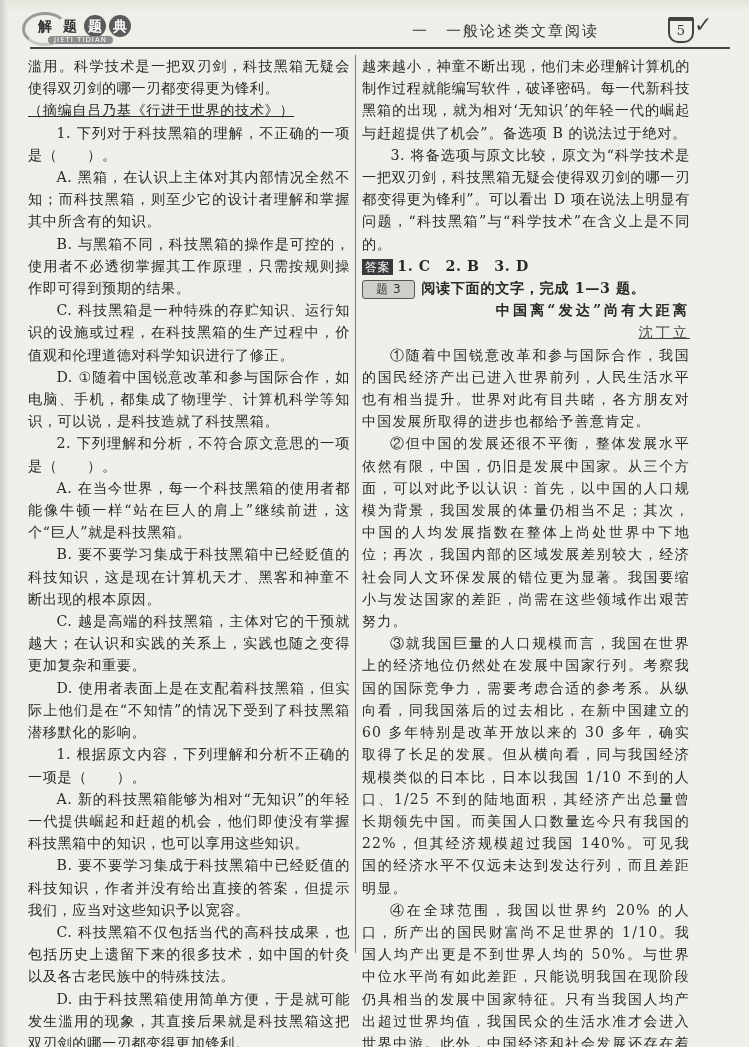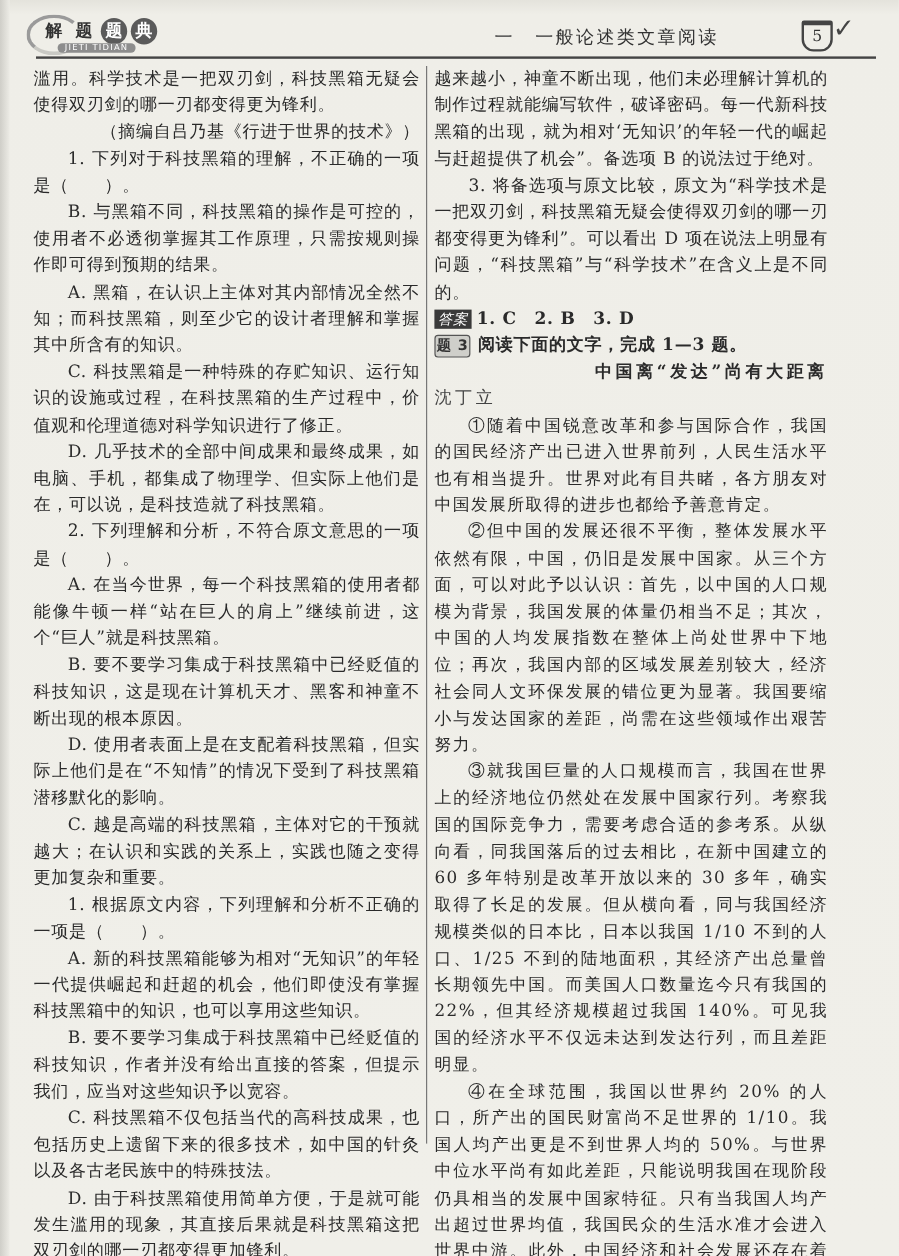--- a/index.html
+++ b/index.html
@@ -22,27 +22,27 @@
   .page-num{position:absolute;left:668px;top:17px;width:26px;height:26px;border:2px solid #444;border-top-width:4px;
       border-radius:2px 2px 10px 10px;box-sizing:border-box;font-size:13px;text-align:center;line-height:20px;color:#333;}
   .check{position:absolute;left:694px;top:12px;font-size:22px;color:#444;font-family:"DejaVu Sans",sans-serif;}
   .header-rule{position:absolute;left:30px;top:47px;width:700px;height:2px;background:#444;}
   .col{position:absolute;top:55px;font-size:14.2px;line-height:22.2px;letter-spacing:0.6px;text-align:justify;}
   .col-left{left:28px;width:322px;}
   .col-right{left:362px;width:328px;}
   .col-divider{position:absolute;left:355px;top:55px;width:1px;height:898px;background:#777;}
   p{margin:0;}
   .ind{text-indent:2em;}
-  .src{text-align:right;}
-  .tag{display:inline-block;background:#3a3a3a;color:#fff;font-size:12px;line-height:16px;padding:0 3px;margin-right:4px;font-family:"DejaVu Sans",sans-serif;font-style:italic;}
+  .src{text-decoration:underline;}
+  .tag{display:inline-block;background:#3a3a3a;color:#fff;font-size:12px;line-height:16px;padding:0 3px;margin-right:4px;font-family:"DejaVu Sans",sans-serif;}
   .tag-box{display:inline-block;border:1px solid #555;background:#cfcfca;color:#333;font-size:12px;line-height:17px;
-      padding:0 1px;border-radius:3px;margin-right:6px;font-weight:bold;font-family:"DejaVu Sans",sans-serif;}
+      padding:0 13px;border-radius:3px;margin-right:6px;font-weight:normal;font-family:"DejaVu Sans",sans-serif;}
   .bold{font-weight:bold;}
   .art-title{text-align:right;font-weight:bold;letter-spacing:3px;}
-  .art-author{text-align:left;letter-spacing:3px;color:#444;}
+  .art-author{text-align:right;letter-spacing:3px;color:#444;text-decoration:underline;}
   .art{font-size:14px;letter-spacing:1.2px;}
 </style>
 </head>
 <body>
 
 <div class="page">
   <div class="binding-edge"></div>
 
   <div class="header">
     <div class="logo">
@@ -60,29 +60,29 @@
     <div class="check">✓</div>
     <div class="header-rule"></div>
   </div>
 
   <div class="col-divider"></div>
 
   <div class="col col-left">
     <p>滥用。科学技术是一把双刃剑，科技黑箱无疑会使得双刃剑的哪一刃都变得更为锋利。</p>
     <p class="src">（摘编自吕乃基《行进于世界的技术》）</p>
     <p class="ind">1. 下列对于科技黑箱的理解，不正确的一项是（　　）。</p>
+    <p class="ind">A. 黑箱，在认识上主体对其内部情况全然不知；而科技黑箱，则至少它的设计者理解和掌握其中所含有的知识。</p>
     <p class="ind">B. 与黑箱不同，科技黑箱的操作是可控的，使用者不必透彻掌握其工作原理，只需按规则操作即可得到预期的结果。</p>
-    <p class="ind">A. 黑箱，在认识上主体对其内部情况全然不知；而科技黑箱，则至少它的设计者理解和掌握其中所含有的知识。</p>
     <p class="ind">C. 科技黑箱是一种特殊的存贮知识、运行知识的设施或过程，在科技黑箱的生产过程中，价值观和伦理道德对科学知识进行了修正。</p>
-    <p class="ind">D. 几乎技术的全部中间成果和最终成果，如电脑、手机，都集成了物理学、但实际上他们是在，可以说，是科技造就了科技黑箱。</p>
+    <p class="ind">D. ①随着中国锐意改革和参与国际合作，如电脑、手机，都集成了物理学、计算机科学等知识，可以说，是科技造就了科技黑箱。</p>
     <p class="ind">2. 下列理解和分析，不符合原文意思的一项是（　　）。</p>
     <p class="ind">A. 在当今世界，每一个科技黑箱的使用者都能像牛顿一样“站在巨人的肩上”继续前进，这个“巨人”就是科技黑箱。</p>
     <p class="ind">B. 要不要学习集成于科技黑箱中已经贬值的科技知识，这是现在计算机天才、黑客和神童不断出现的根本原因。</p>
+    <p class="ind">C. 越是高端的科技黑箱，主体对它的干预就越大；在认识和实践的关系上，实践也随之变得更加复杂和重要。</p>
     <p class="ind">D. 使用者表面上是在支配着科技黑箱，但实际上他们是在“不知情”的情况下受到了科技黑箱潜移默化的影响。</p>
-    <p class="ind">C. 越是高端的科技黑箱，主体对它的干预就越大；在认识和实践的关系上，实践也随之变得更加复杂和重要。</p>
     <p class="ind">1. 根据原文内容，下列理解和分析不正确的一项是（　　）。</p>
     <p class="ind">A. 新的科技黑箱能够为相对“无知识”的年轻一代提供崛起和赶超的机会，他们即使没有掌握科技黑箱中的知识，也可以享用这些知识。</p>
     <p class="ind">B. 要不要学习集成于科技黑箱中已经贬值的科技知识，作者并没有给出直接的答案，但提示我们，应当对这些知识予以宽容。</p>
     <p class="ind">C. 科技黑箱不仅包括当代的高科技成果，也包括历史上遗留下来的很多技术，如中国的针灸以及各古老民族中的特殊技法。</p>
     <p class="ind">D. 由于科技黑箱使用简单方便，于是就可能发生滥用的现象，其直接后果就是科技黑箱这把双刃剑的哪一刃都变得更加锋利。</p>
 
   </div>
 
   <div class="col col-right">
     <p>越来越小，神童不断出现，他们未必理解计算机的制作过程就能编写软件，破译密码。每一代新科技黑箱的出现，就为相对‘无知识’的年轻一代的崛起与赶超提供了机会”。备选项 B 的说法过于绝对。</p>

